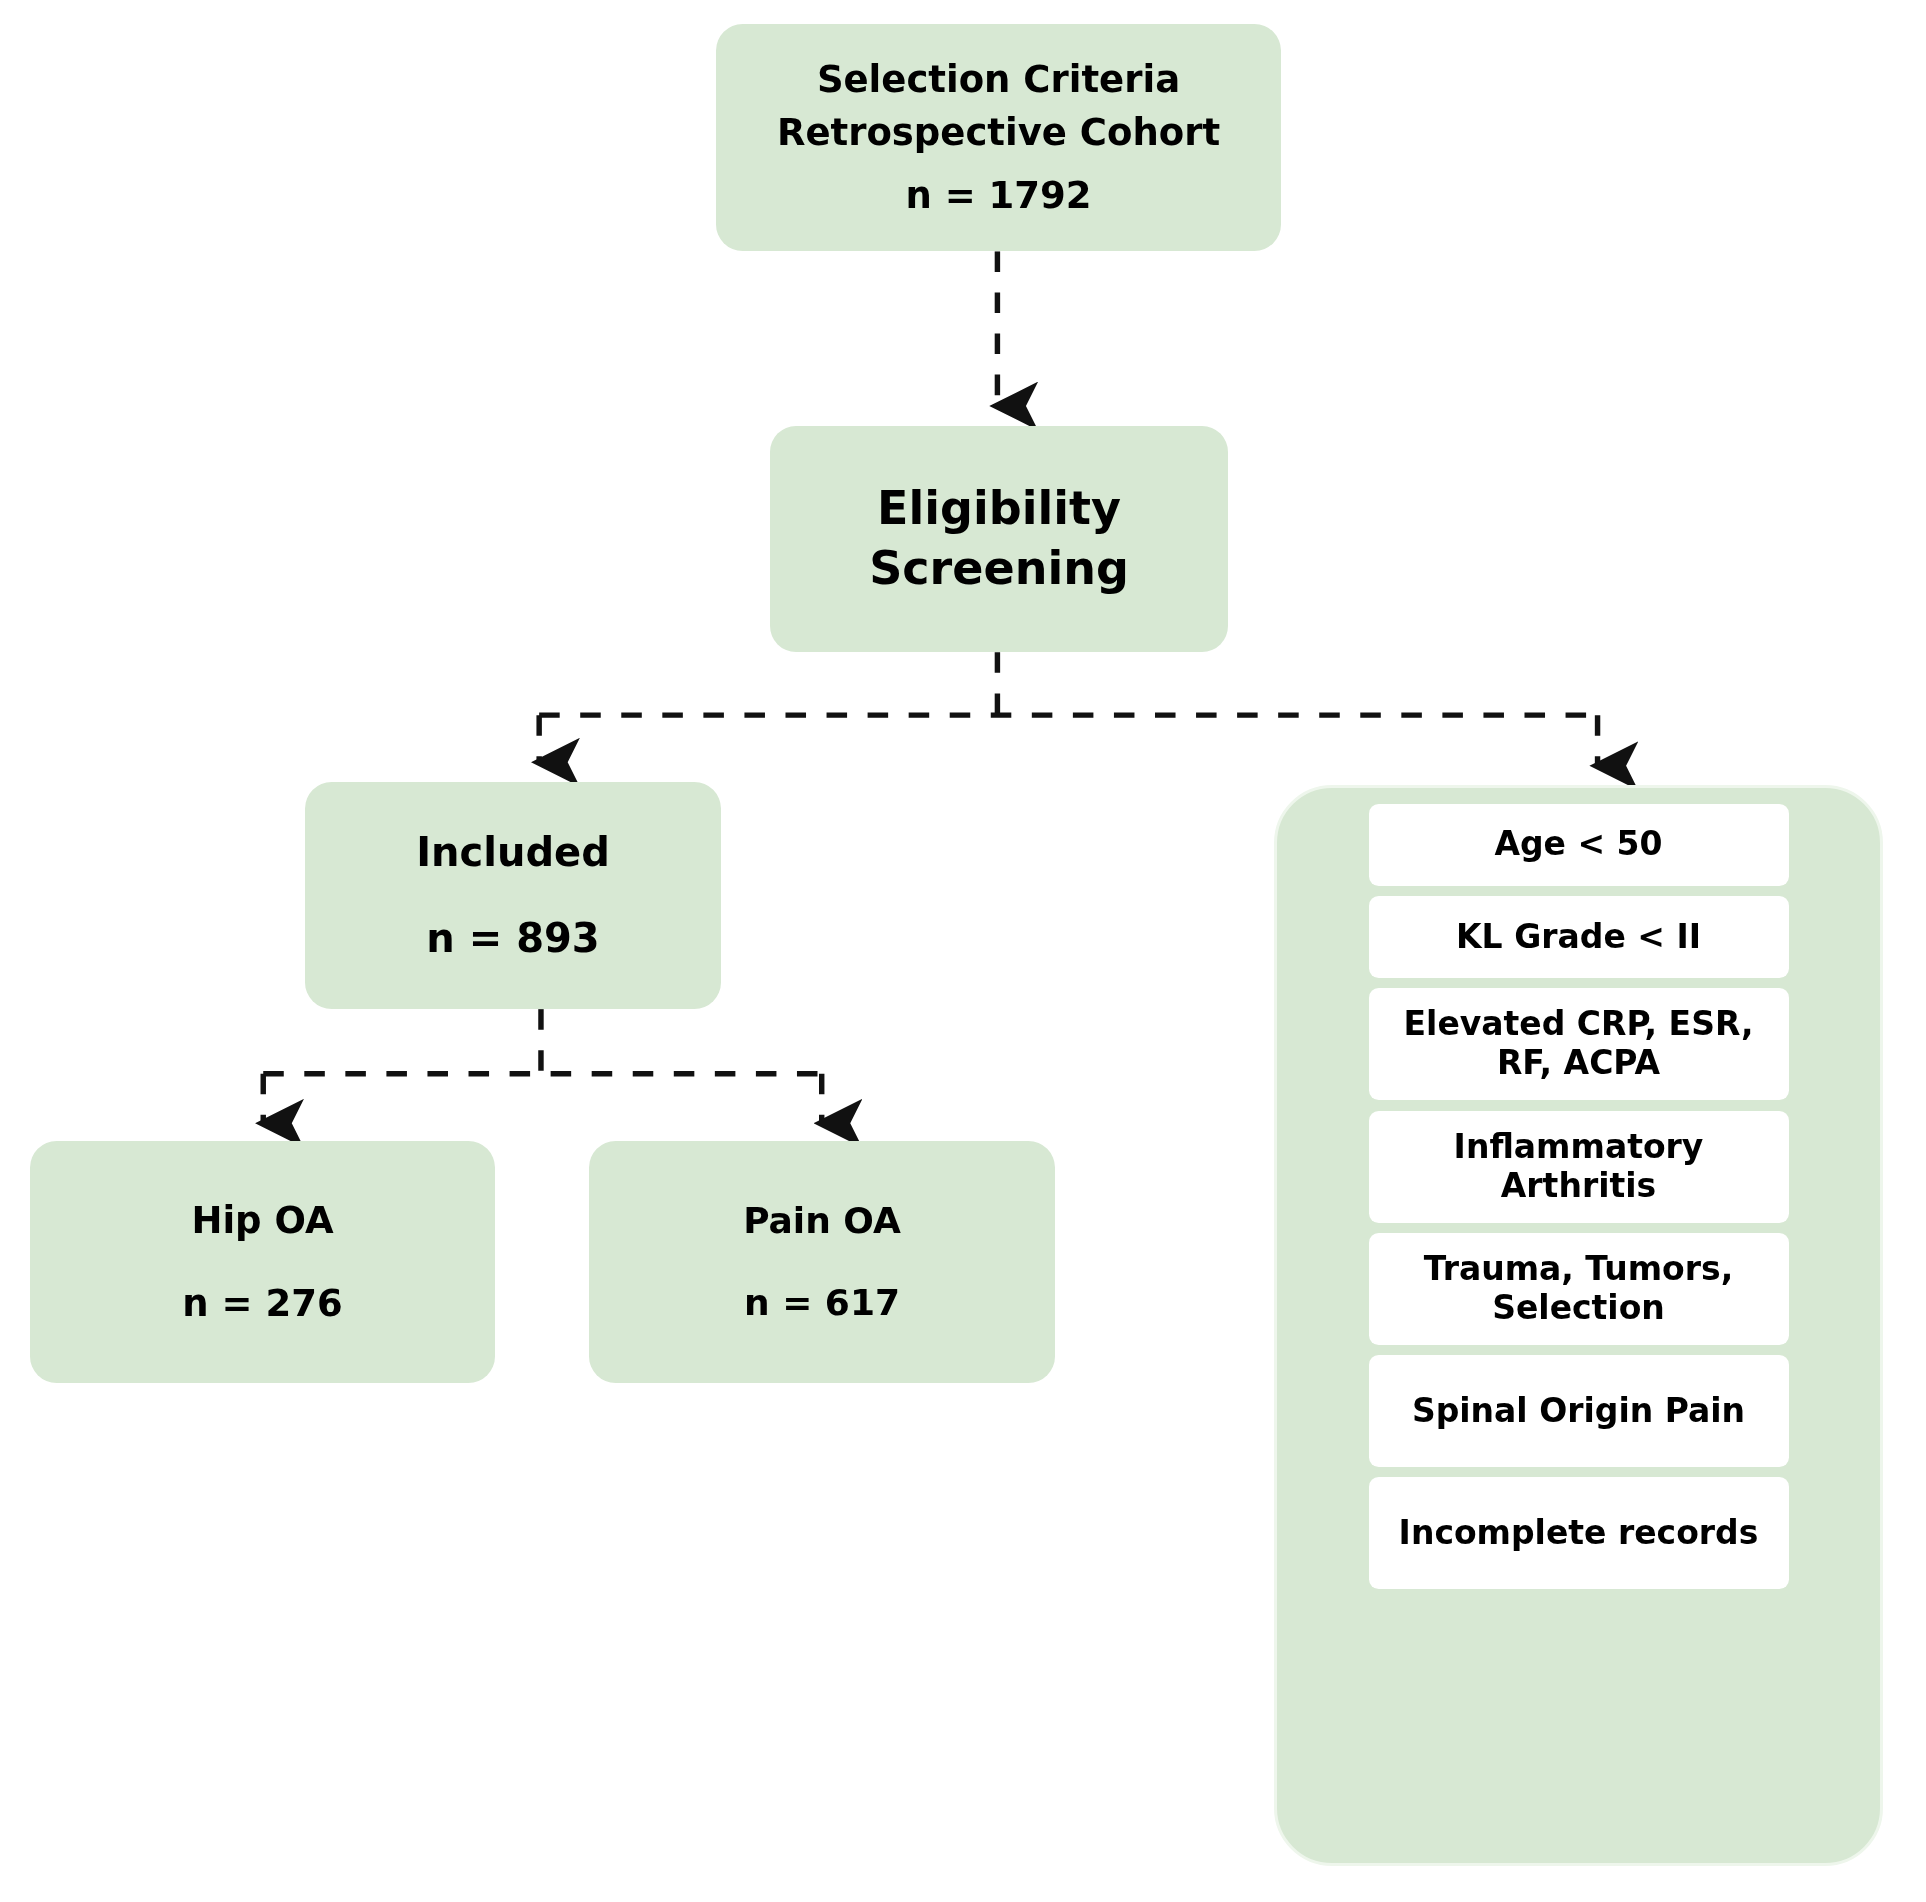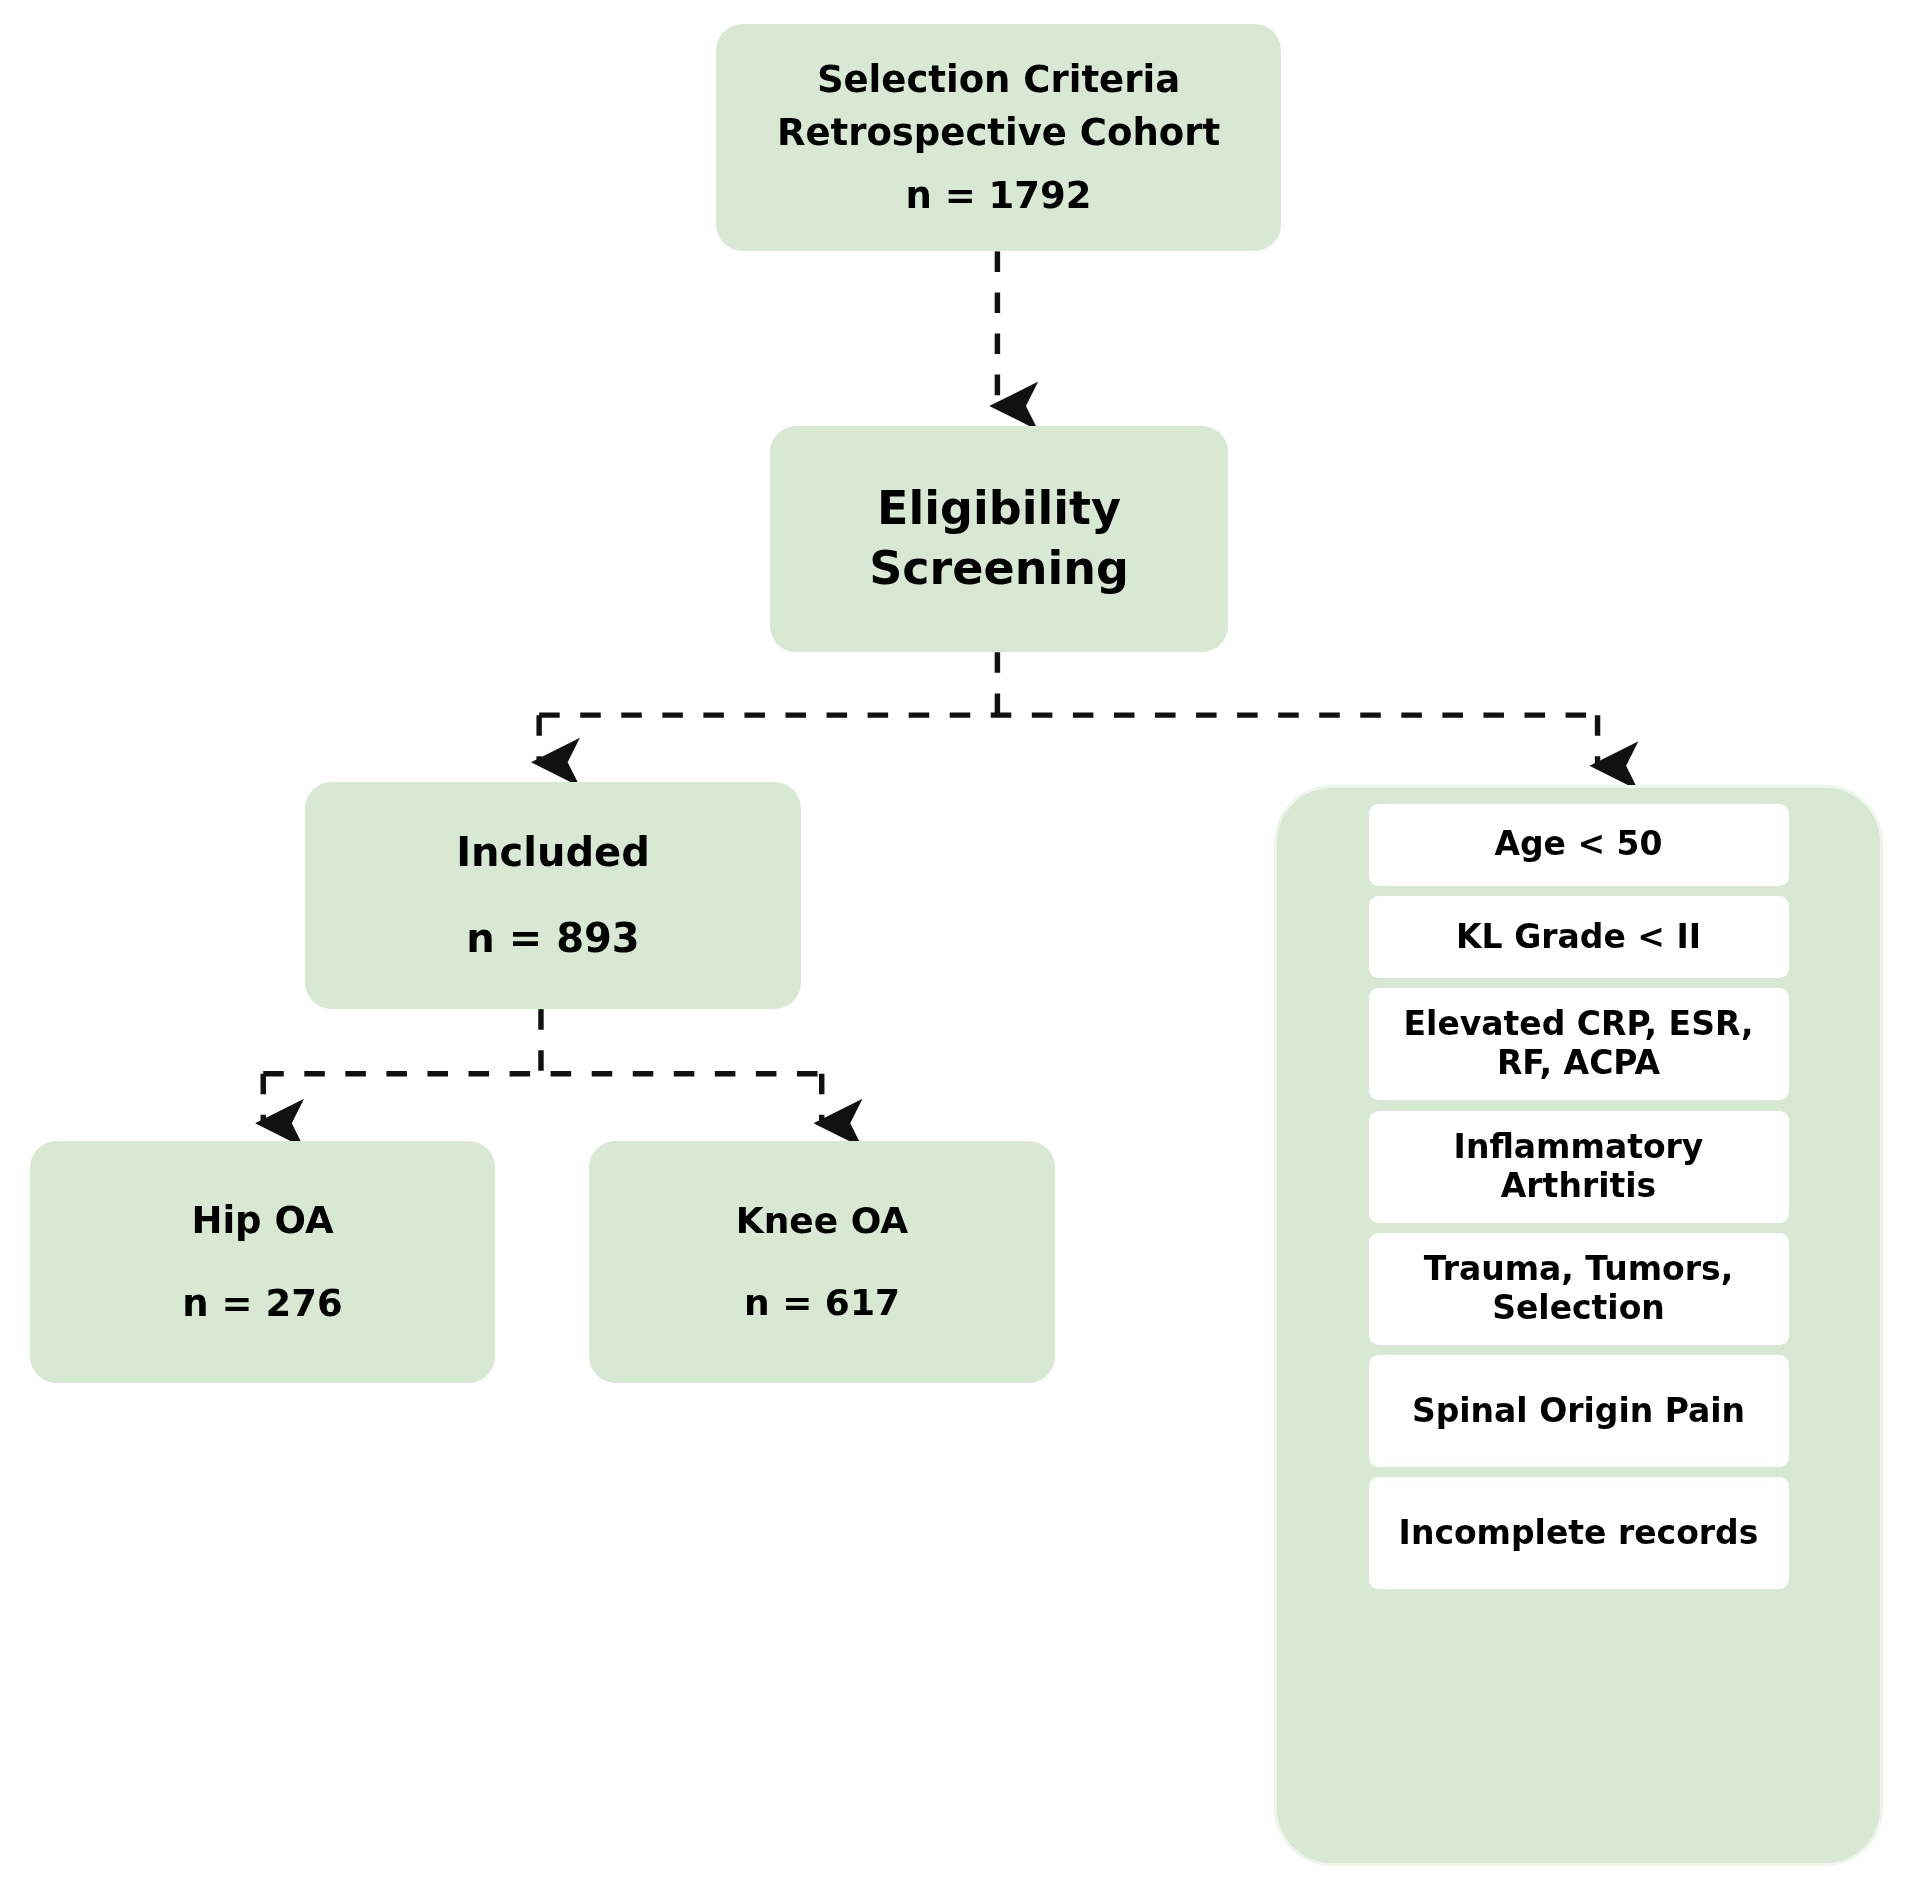--- a/index.html
+++ b/index.html
@@ -55,21 +55,21 @@
   #node-eligibility {
     left: 770px; top: 426px;
     width: 458px; height: 226px;
     font-size: 46px;
     line-height: 1.3;
     border-radius: 26px;
   }
 
   #node-included {
     left: 305px; top: 782px;
-    width: 496px; height: 227px;
+    width: 416px; height: 227px;
     font-size: 40px;
   }
   #node-included .line2 { margin-top: 35px; }
 
   #node-hip {
     left: 30px; top: 1141px;
     width: 465px; height: 242px;
     font-size: 37px;
   }
   #node-hip .line2 { margin-top: 36px; }
@@ -184,21 +184,21 @@
     <span class="line1">Included</span>
     <span class="line2">n = 893</span>
   </div>
 
   <div class="node" id="node-hip">
     <span class="line1">Hip OA</span>
     <span class="line2">n = 276</span>
   </div>
 
   <div class="node" id="node-knee">
-    <span class="line1">Knee OA</span>
+    <span class="line1">Pain OA</span>
     <span class="line2">n = 617</span>
   </div>
 
   <div id="node-excluded">
     <div id="exclusion-list">
       <div class="exclusion-item">Age &lt; 50</div>
       <div class="exclusion-item">KL Grade &lt; II</div>
       <div class="exclusion-item two-line">Elevated CRP, ESR, RF, ACPA</div>
       <div class="exclusion-item two-line">Inflammatory Arthritis</div>
       <div class="exclusion-item two-line">Trauma, Tumors, Selection</div>

